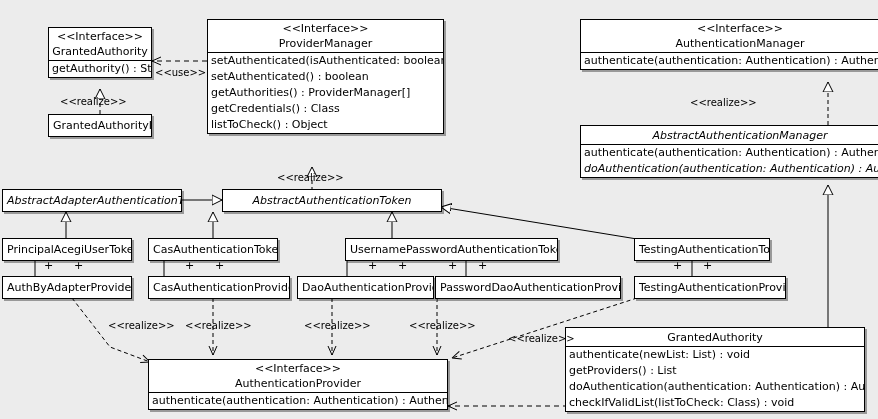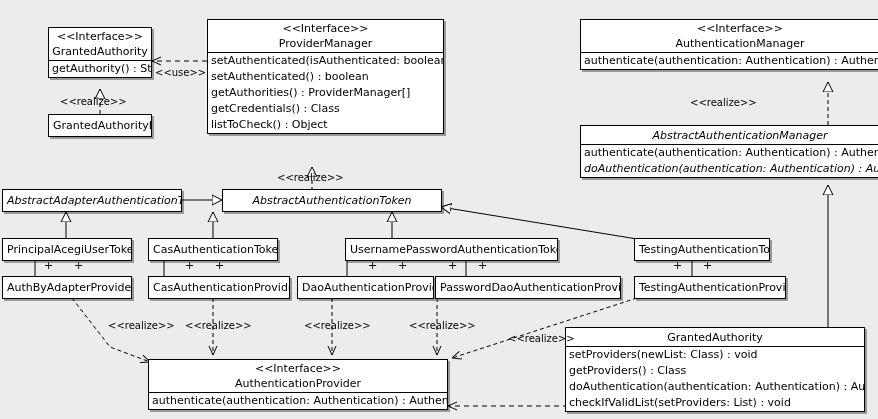--- a/index.html
+++ b/index.html
@@ -284,24 +284,24 @@
       <div class="member">authenticate(authentication: Authentication) : Authentication</div>
     </div>
   </div>
 
   <div class="uml-box" style="left:565px; top:310px; width:300px;">
     <div class="uml-header">
       <span class="cls-name">GrantedAuthority</span>
     </div>
     <div class="uml-sep"></div>
     <div class="uml-members">
-      <div class="member">setProviders(newList: Class) : void</div>
-      <div class="member">getProviders() : Class</div>
+      <div class="member">authenticate(newList: List) : void</div>
+      <div class="member">getProviders() : List</div>
       <div class="member">doAuthentication(authentication: Authentication) : Authentication</div>
-      <div class="member">checkIfValidList(setProviders: List) : void</div>
+      <div class="member">checkIfValidList(listToCheck: Class) : void</div>
     </div>
   </div>
 
   <div class="edge-label" style="left:155px; top:50px;">&lt;&lt;use&gt;&gt;</div>
   <div class="edge-label" style="left:60px; top:79px;">&lt;&lt;realize&gt;&gt;</div>
   <div class="edge-label" style="left:277px; top:155px;">&lt;&lt;realize&gt;&gt;</div>
   <div class="edge-label" style="left:690px; top:80px;">&lt;&lt;realize&gt;&gt;</div>
 
   <div class="edge-label" style="left:108px; top:303px;">&lt;&lt;realize&gt;&gt;</div>
   <div class="edge-label" style="left:185px; top:303px;">&lt;&lt;realize&gt;&gt;</div>

